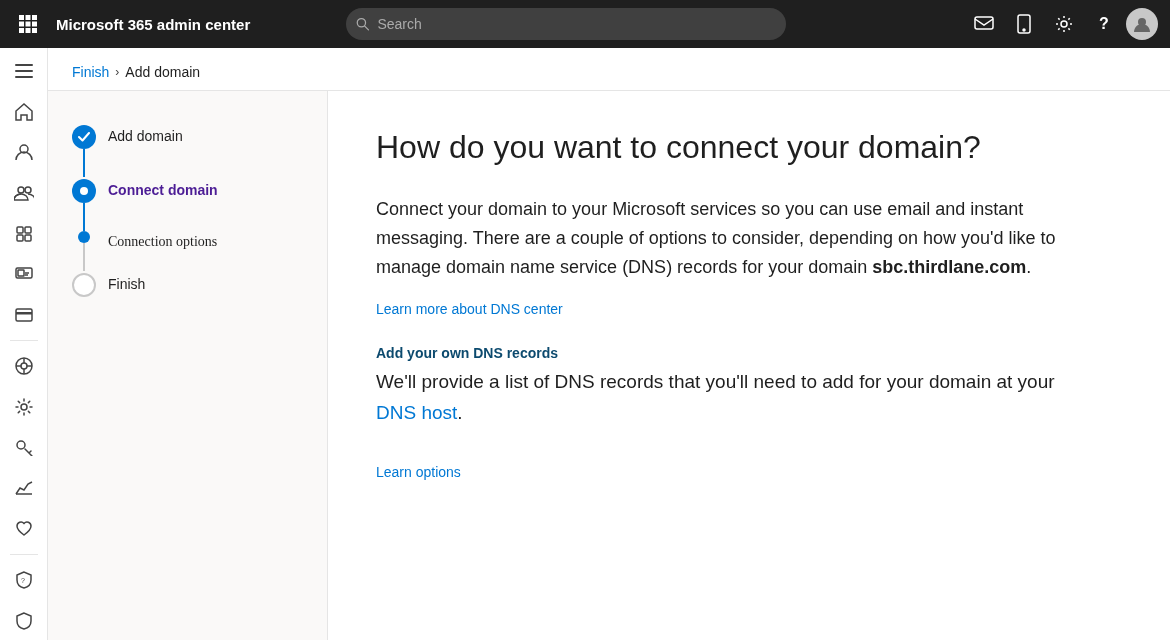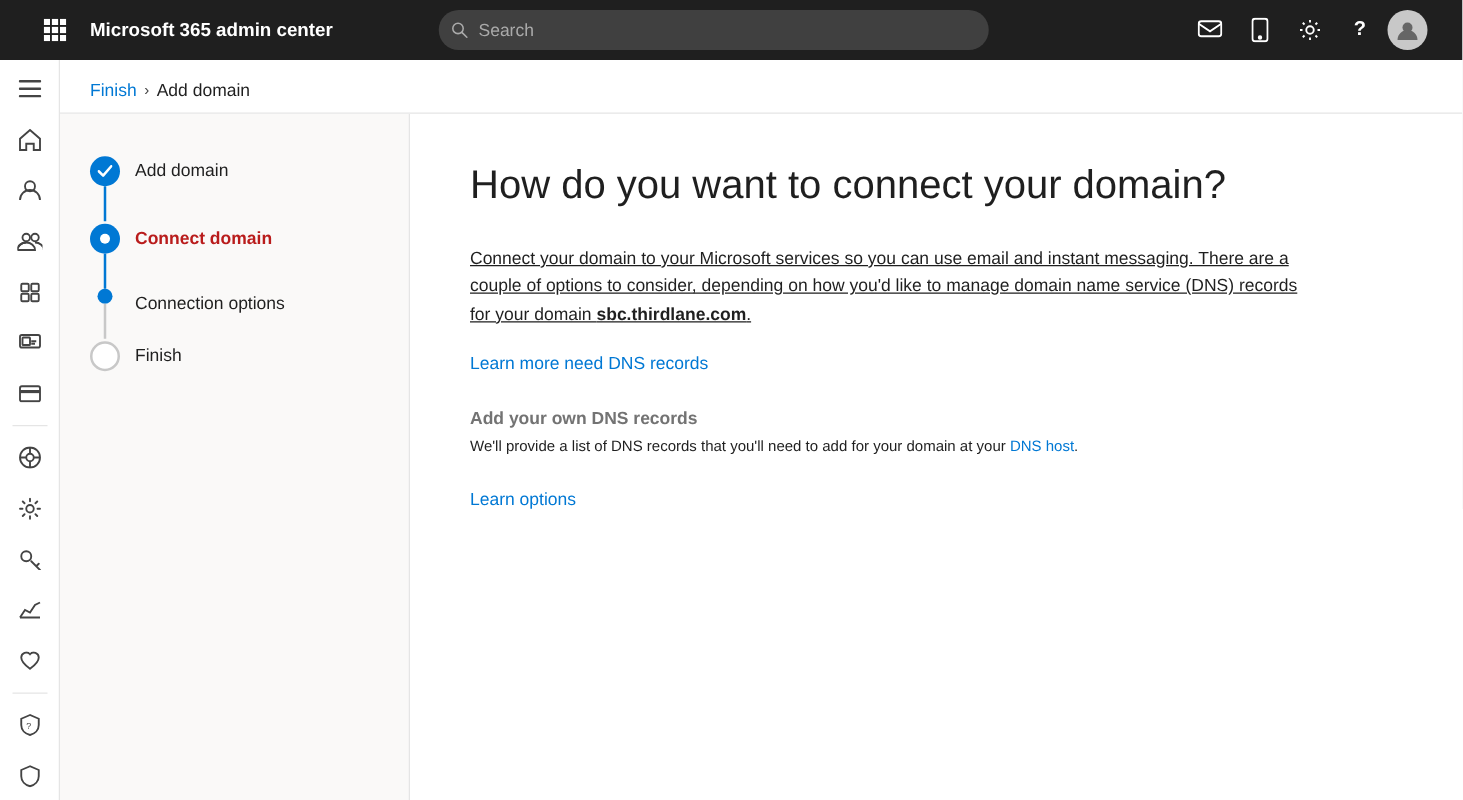--- a/index.html
+++ b/index.html
@@ -4,21 +4,21 @@
   <style>
     * { margin: 0; padding: 0; box-sizing: border-box; }
     body { font-family: 'Segoe UI', Arial, sans-serif; background: #f3f2f1; width: 1170px; height: 640px; overflow: hidden; display: flex; flex-direction: column; }
 
     
     .topnav {
       background: #1f1f1f;
       height: 48px;
       display: flex;
       align-items: center;
-      padding: 0 28px;
+      padding: 0 12px;
       gap: 12px;
       flex-shrink: 0;
     }
     .topnav-waffle {
       color: #fff;
       font-size: 18px;
       cursor: pointer;
       width: 32px;
       height: 32px;
       display: flex; align-items: center; justify-content: center;
@@ -179,21 +179,21 @@
     }
     .step-circle.upcoming {
       border: 2px solid #c8c8c8;
       background: #fff;
     }
     .step-label {
       font-size: 14px;
       padding-top: 4px;
       line-height: 1.3;
     }
-    .step-label.active-label { font-weight: 700; color: #b91c1c; }
+    .step-label.active-label { font-weight: 700; color: #4c1d95; }
     .step-label.normal-label { color: #1f1f1f; }
     .step-wrapper {
       display: flex;
       flex-direction: column;
       gap: 0;
     }
     .step-row {
       display: flex;
       align-items: flex-start;
       gap: 12px;
@@ -221,47 +221,46 @@
     }
     .page-heading {
       font-size: 32px;
       font-weight: 400;
       color: #1f1f1f;
       line-height: 1.25;
       margin-bottom: 28px;
       max-width: 680px;
     }
     .description-text {
-      font-size: 14px;
+      font-size: 18px;
       color: #1f1f1f;
       line-height: 1.6;
       max-width: 680px;
       margin-bottom: 20px;
-      text-decoration: underline;
     }
     .learn-more-link {
       display: block;
       color: #0078d4;
       font-size: 14px;
       margin-bottom: 28px;
       cursor: pointer;
       text-decoration: none;
     }
     .section-title {
       font-size: 14px;
       font-weight: 600;
-      color: #737373;
+      color: #0c4a6e;
       margin-bottom: 6px;
     }
     .section-desc {
-      font-size: 12px;
+      font-size: 19px;
       color: #1f1f1f;
       line-height: 1.6;
       max-width: 680px;
-      margin-bottom: 24px;
+      margin-bottom: 36px;
     }
     .section-desc a { color: #0078d4; text-decoration: none; }
     .more-options-link {
       display: block;
       color: #0078d4;
       font-size: 14px;
       cursor: pointer;
       text-decoration: none;
     }
 
@@ -456,40 +455,40 @@
               <div class="vert-line" style="height:28px;"></div>
             </div>
             <div class="step-label active-label" style="padding-top:4px;">Connect domain</div>
           </div>
 
           <div class="step-row">
             <div class="step-line-container">
               <div style="width:12px;height:12px;border-radius:50%;background:#0078d4;margin:0 6px;"></div>
               <div class="vert-line gray" style="height:28px;"></div>
             </div>
-            <div class="step-label normal-label" style="padding-top:2px;">Connection options</div>
+            <div class="step-label normal-label" style="padding-top:2px;font-family:Liberation Serif, serif;">Connection options</div>
           </div>
 
           <div class="step-row">
             <div class="step-line-container">
               <div class="step-circle upcoming"></div>
             </div>
             <div class="step-label normal-label" style="padding-top:4px;text-align:center;">Finish</div>
           </div>
         </div>
       </div>
 
       <div class="wizard-content">
         <h1 class="page-heading">How do you want to connect your domain?</h1>
 
         <p class="description-text">
           <span>Connect your domain to your Microsoft services so you can use email and instant messaging. There are a couple of options to consider, depending on how you'd like to manage domain name service (DNS) records for your domain </span><strong><span>sbc.thirdlane.com</span></strong><span>.</span>
         </p>
 
-        <a class="learn-more-link">Learn more need DNS records</a>
+        <a class="learn-more-link">Learn more about DNS center</a>
 
         <div class="section-title">Add your own DNS records</div>
 
         <p class="section-desc">
           <span>We'll provide a list of DNS records that you'll need to add for your domain at your </span><a>DNS host</a><span>.</span>
         </p>
 
         <a class="more-options-link">Learn options</a>
       </div>
     </div>

